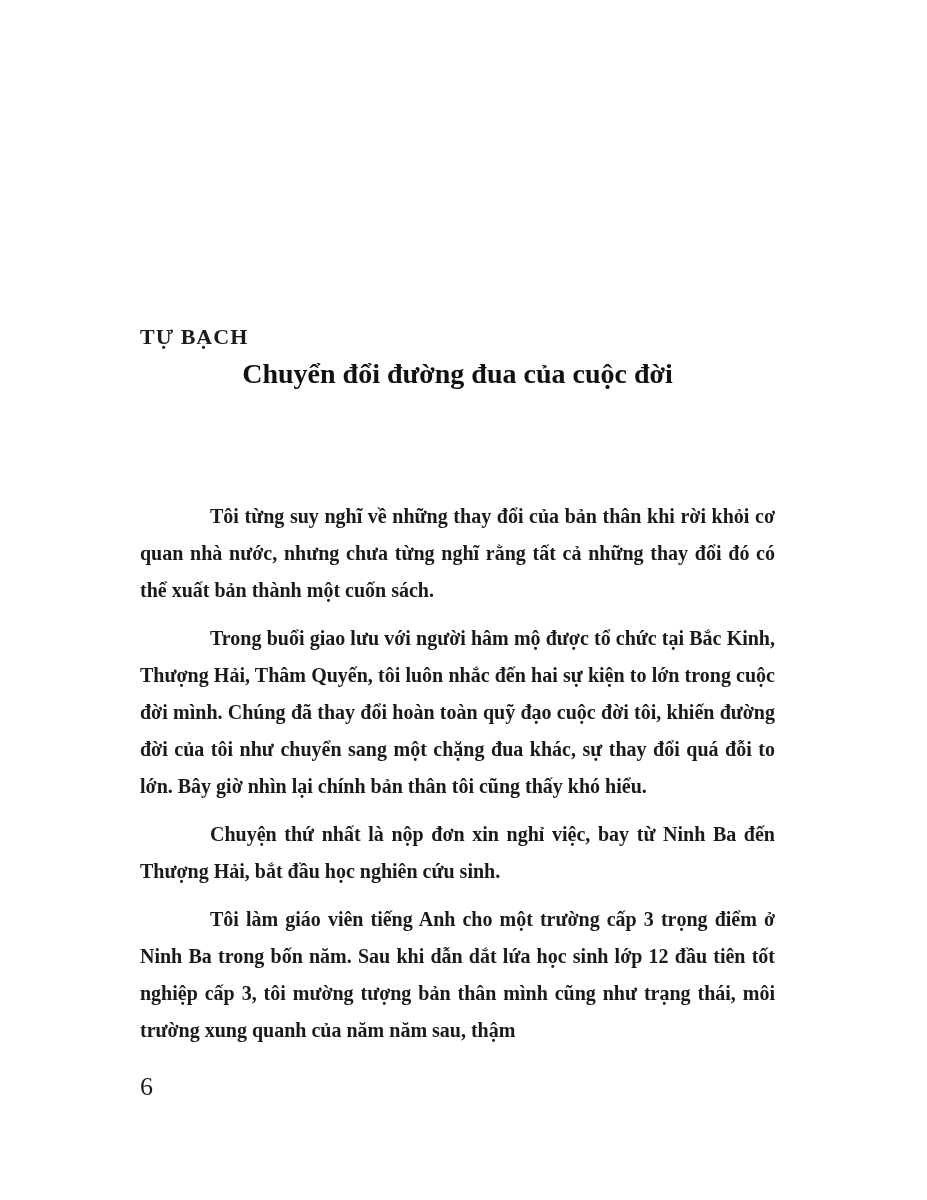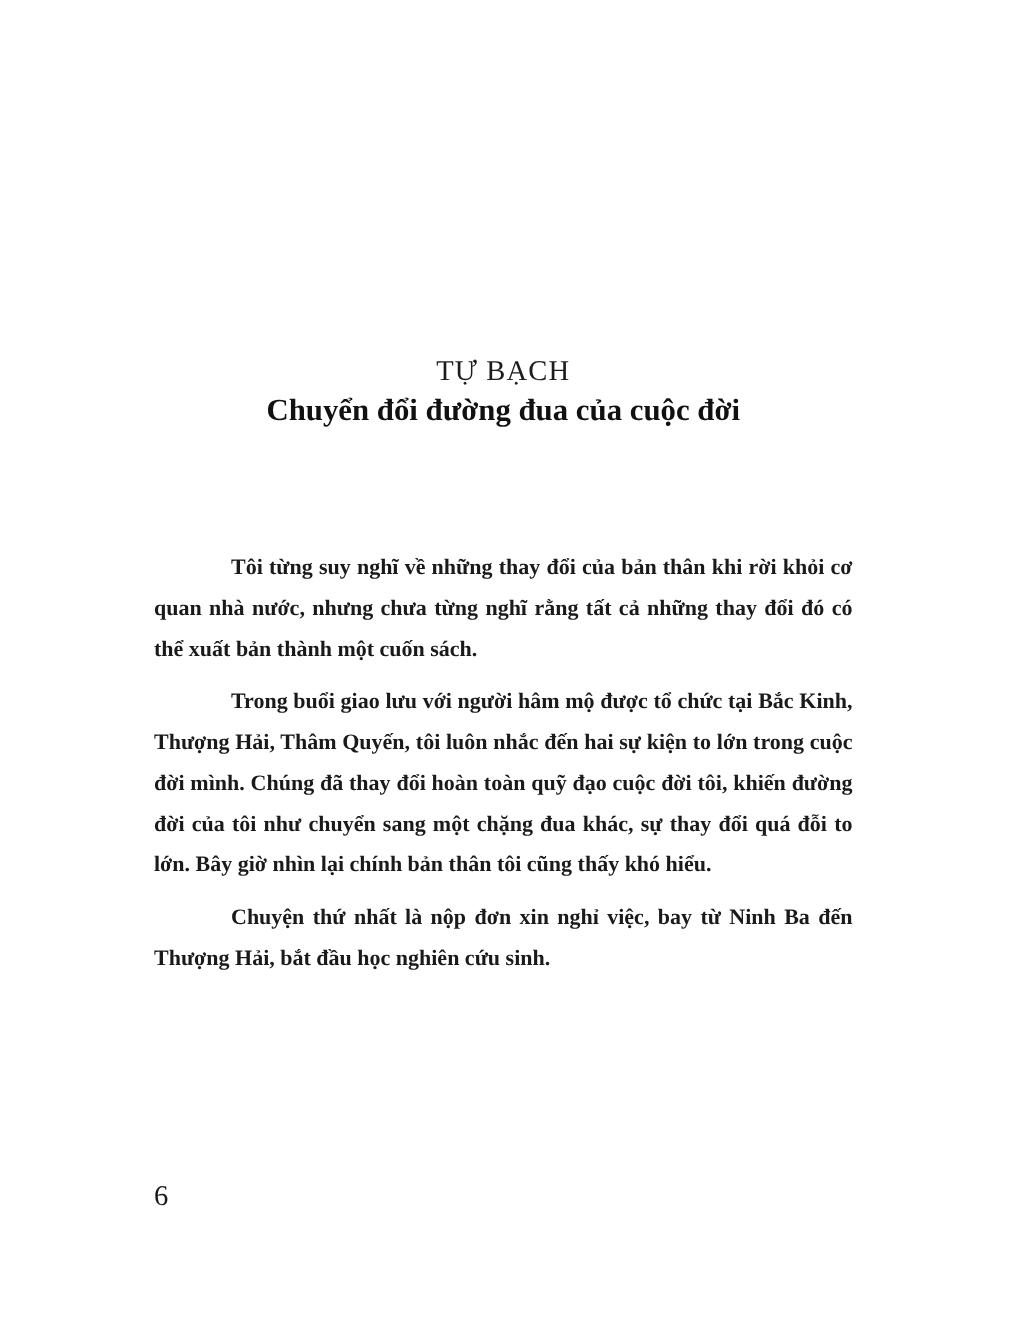--- a/index.html
+++ b/index.html
@@ -18,23 +18,22 @@
   }
 
   .page {
     position: relative;
     width: 927px;
     height: 1200px;
     padding: 318px 152px 0 140px;
   }
 
   .chapter-title {
-    text-align: center;
-    font-size: 26px;
-    font-weight: 400;
+    font-size: 22px;
+    font-weight: 700;
     letter-spacing: 1px;
     line-height: 38px;
     color: #1c1c1c;
   }
 
   .chapter-subtitle {
     text-align: center;
     font-size: 28px;
     font-weight: 700;
     line-height: 36px;
@@ -70,17 +69,18 @@
 <div class="page">
 
   <h1 class="chapter-title">TỰ BẠCH</h1>
 
   <h2 class="chapter-subtitle">Chuyển đổi đường đua của cuộc đời</h2>
 
   <div class="body-text">
       <p>Tôi từng suy nghĩ về những thay đổi của bản thân khi rời khỏi cơ quan nhà nước, nhưng chưa từng nghĩ rằng tất cả những thay đổi đó có thể xuất bản thành một cuốn sách.</p>
       <p>Trong buổi giao lưu với người hâm mộ được tổ chức tại Bắc Kinh, Thượng Hải, Thâm Quyến, tôi luôn nhắc đến hai sự kiện to lớn trong cuộc đời mình. Chúng đã thay đổi hoàn toàn quỹ đạo cuộc đời tôi, khiến đường đời của tôi như chuyển sang một chặng đua khác, sự thay đổi quá đỗi to lớn. Bây giờ nhìn lại chính bản thân tôi cũng thấy khó hiểu.</p>
       <p>Chuyện thứ nhất là nộp đơn xin nghỉ việc, bay từ Ninh Ba đến Thượng Hải, bắt đầu học nghiên cứu sinh.</p>
+      <p>Tôi làm giáo viên tiếng Anh cho một trường cấp 3 trọng điểm ở Ninh Ba trong bốn năm. Sau khi dẫn dắt lứa học sinh lớp 12 đầu tiên tốt nghiệp cấp 3, tôi mường tượng bản thân mình cũng như trạng thái, môi trường xung quanh của năm năm sau, thậm</p>
     </div>
 
   <div class="page-number">6</div>
 
 </div>
 
 </body></html>

